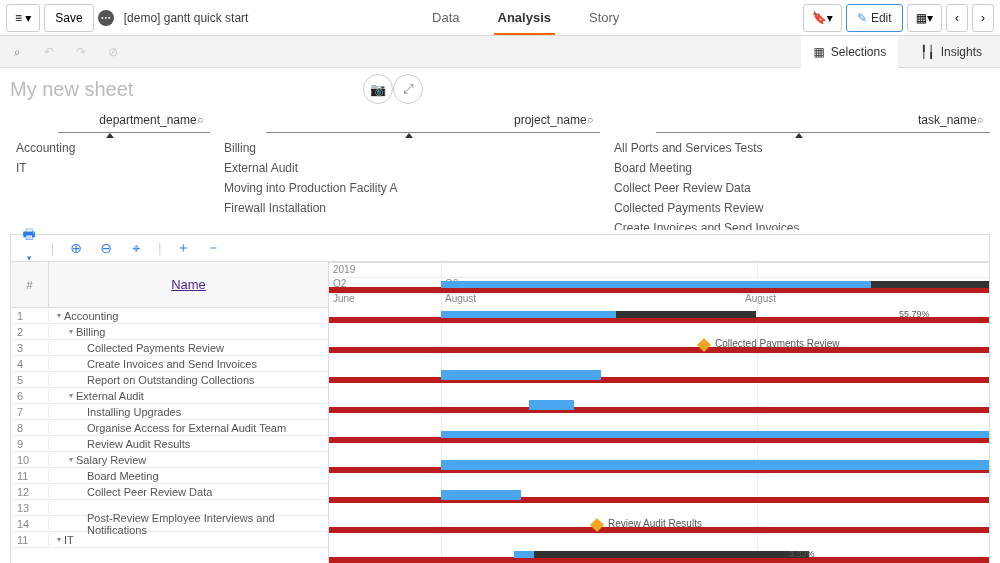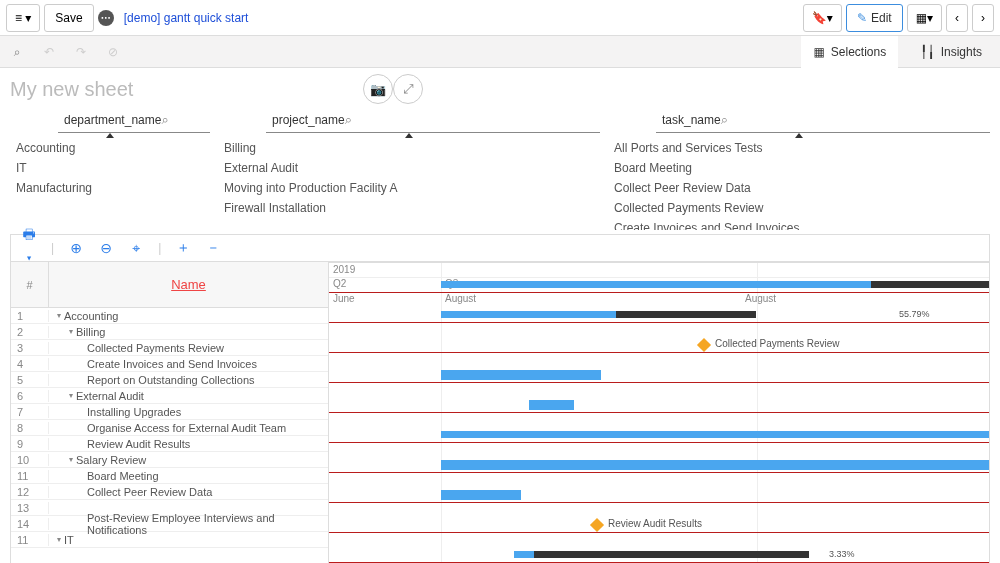--- a/index.html
+++ b/index.html
@@ -2,87 +2,92 @@
 <html><head>
 <meta charset="utf-8">
 <style>
 * { box-sizing: border-box; margin: 0; padding: 0; font-family: Arial, sans-serif; }
 body { width: 1000px; height: 563px; background: #fff; font-size: 12px; color: #333; overflow: hidden; }
 
 .top-toolbar { display: flex; align-items: center; height: 36px; border-bottom: 1px solid #ddd; padding: 0 6px; gap: 4px; }
 .btn { display: inline-flex; align-items: center; justify-content: center; height: 28px; padding: 0 10px; border: 1px solid #ccc; border-radius: 3px; background: #fff; font-size: 12px; cursor: pointer; gap: 4px; }
 .btn.icon-only { padding: 0 8px; }
 .dot-logo { width: 16px; height: 16px; border-radius: 50%; background: #555; display: inline-flex; align-items: center; justify-content: center; margin-right: 6px; color: #fff; font-size: 10px; font-weight:bold; }
-.app-title { font-size: 12px; color: #1d4ed8; }
+.app-title { font-size: 12px; color: #404040; }
 .spacer-flex { flex: 1; }
 .view-tabs { display: flex; gap: 30px; justify-content: center; }
 .view-tab { padding: 10px 4px 8px; font-size: 13px; color: #666; cursor: pointer; }
 .view-tab.active { border-bottom: 2px solid #f60; color: #333; font-weight: bold; }
 .edit-btn { border-color: #3c8dde; color: #333; }
 .pencil { color: #3c8dde; }
 
 .sub-toolbar { display: flex; align-items: center; height: 32px; background: #f4f3f3; border-bottom: 1px solid #ddd; padding: 0 6px; gap: 10px; }
 .sub-tool { width: 22px; height: 22px; display:inline-flex; align-items:center; justify-content:center; color:#888; cursor:pointer; }
 .sel-btn { display:flex; align-items:center; gap:6px; height:32px; padding:0 12px; cursor:pointer; font-size:12px; }
 .sel-btn.sel { background:#fff; }
 
 .sheet-area { padding: 6px 10px; }
 .sheet-header { display:flex; align-items:center; }
 .sheet-title { font-size: 20px; color: #bbb; font-weight: normal; }
 .circle-btn { width:30px; height:30px; border:1px solid #ccc; border-radius:50%; display:flex; align-items:center; justify-content:center; cursor:pointer; color:#888; font-size:13px; }
 
 .filters { display:flex; gap:8px; margin-top:4px; }
 .filter-box { flex:1; }
-.filter-hdr { display:flex; align-items:center; justify-content:flex-start; border-bottom:1px solid #888; padding:4px 6px; font-size:12px;margin-left:48px; }
+.filter-hdr { display:flex; align-items:center; justify-content:flex-end; border-bottom:1px solid #888; padding:4px 6px; font-size:12px;margin-left:48px; }
 .mag { color:#888; font-size:13px; }
 .filter-list { height: 92px; overflow:hidden; }
 .filter-item { padding:3px 6px; font-size:12px; color:#555; cursor:pointer; }
 .f0 { width:200px; flex:none; }
 
 .gantt-toolbar { display:flex; align-items:center; gap:14px; border:1px solid #ddd; height:28px; padding:0 10px; margin-top:4px; }
 .gtool { color:#2b7de9; font-size:14px; cursor:pointer; width:16px; text-align:center; }
 
 .gantt-wrap { display:flex; border:1px solid #ddd; border-top:none; height: 310px; font-size:11px; }
 .gantt-left { width:318px; display:flex; flex-direction:column; border-right:1px solid #ddd; }
 .gl-head { display:flex; height:46px; background:#f7f7f7; border-bottom:1px solid #ddd; }
 .gl-numcol { width:38px; border-right:1px solid #ddd; display:flex; align-items:center; justify-content:center; color:#888; }
-.gl-namecol { flex:1; display:flex; align-items:center; justify-content:center; color:#ef4444; font-size:13px;text-decoration:underline; }
+.gl-namecol { flex:1; display:flex; align-items:center; justify-content:center; color:#4c1d95; font-size:13px;text-decoration:underline; }
 .gl-rows { flex:1; overflow:hidden; }
 .gl-row { display:flex; height:16px; border-bottom:1px solid #eee; align-items:center; }
 .gl-num { width:38px; border-right:1px solid #eee; text-align:left; padding-left:6px; color:#888; }
 .gl-name { flex:1; padding-left:8px; color:#555; display:flex; align-items:center; gap:3px; }
 .ind1 { padding-left:20px; }
 .ind2 { padding-left:38px; }
 .caret-r { font-size:8px; color:#888; }
 
 .gantt-right { flex:1; display:flex; flex-direction:column; overflow:hidden; position:relative; }
 .gr-head { height:46px; background:#f7f7f7; border-bottom:1px solid #ddd; position:relative; }
 .gr-year { position:absolute; top:2px; left:4px; font-size:10px; color:#888; }
 .gr-q { position:absolute; top:15px; height:15px; font-size:10px; color:#888; padding-left:4px; border-top:1px solid #eee; width:100%; }
 .gr-m { position:absolute; top:30px; height:16px; font-size:10px; color:#888; width:100%; border-top:1px solid #eee; }
 .gr-mlabel { position:absolute; padding-left:4px; }
 .gvline { position:absolute; top:0; bottom:0; width:1px; background:#eee; }
 .gr-rows { flex:1; position:relative; }
-.gr-row { position:relative; height:16px; border-bottom:1px solid #b91c1c;margin-top:14px; }
+.gr-row { position:relative; height:16px; border-bottom:6px solid #b91c1c;margin-top:14px; }
 .bar { position:absolute; top:3px; height:10px; background:#4aa6ef; }
 .sumbar { position:absolute; top:4px; height:7px; background:#333; }
 .sumfill { position:absolute; top:4px; height:7px; background:#4aa6ef; }
 .pct { position:absolute; top:2px; font-size:9px; color:#555; }
 .diamond { position:absolute; width:10px; height:10px; background:#f5a623; transform:rotate(45deg); top:3px; }
 .dlabel { position:absolute; top:1px; font-size:10px; color:#555; }
 </style>
 </head>
 <body>
 
 <div class="top-toolbar">
   <button class="btn icon-only">≡ ▾</button>
   <button class="btn">Save</button>
   <span class="dot-logo">⋯</span>
   <span class="app-title">[demo] gantt quick start</span>
   <div class="spacer-flex"></div>
+  <div class="view-tabs">
+    <div class="view-tab">Data</div>
+    <div class="view-tab active">Analysis</div>
+    <div class="view-tab">Story</div>
+  </div>
   <div class="spacer-flex"></div>
   <button class="btn icon-only">🔖▾</button>
   <button class="btn edit-btn">
       <span class="pencil">✎</span>
       <span>Edit</span>
     </button>
   <button class="btn icon-only">▦▾</button>
   <button class="btn icon-only">‹</button>
   <button class="btn icon-only">›</button>
 </div>
@@ -120,21 +125,20 @@
       <div class="filter-hdr">
         <span>department_name</span>
         <span class="mag">⌕</span>
       </div>
       <div style="display:flex;justify-content:center">
           <span class="sort" style="width:0;height:0;border-left:4px solid transparent;border-right:4px solid transparent;border-bottom:5px solid #333"></span>
         </div>
       <div class="filter-list">
         <div class="filter-item">Accounting</div>
         <div class="filter-item">IT</div>
-        <div class="filter-item">Manufacturing</div>
       </div>
     </div>
     <div class="filter-box">
       <div class="filter-hdr">
         <span>project_name</span>
         <span class="mag">⌕</span>
       </div>
       <div style="display:flex;justify-content:center">
           <span class="sort" style="width:0;height:0;border-left:4px solid transparent;border-right:4px solid transparent;border-bottom:5px solid #333"></span>
         </div>
@@ -337,21 +341,21 @@
           </div>
 
         <div class="gr-row">
             <span class="diamond" style="left:263px"></span>
             <span class="dlabel" style="left:279px">Review Audit Results</span>
           </div>
 
         <div class="gr-row">
             <div class="sumfill" style="left:185px;width:20px"></div>
             <div class="sumbar" style="left:205px;width:275px"></div>
-            <span class="pct" style="left:500px">3.33%</span>
+            <span class="pct" style="left:460px">3.33%</span>
           </div>
 
         <div class="gr-row">
             <span class="diamond" style="left:350px"></span>
             <span class="dlabel" style="left:366px">Board Meeting</span>
           </div>
 
         <div class="gr-row">
             <div class="bar" style="left:265px;width:55px"></div>
           </div>

